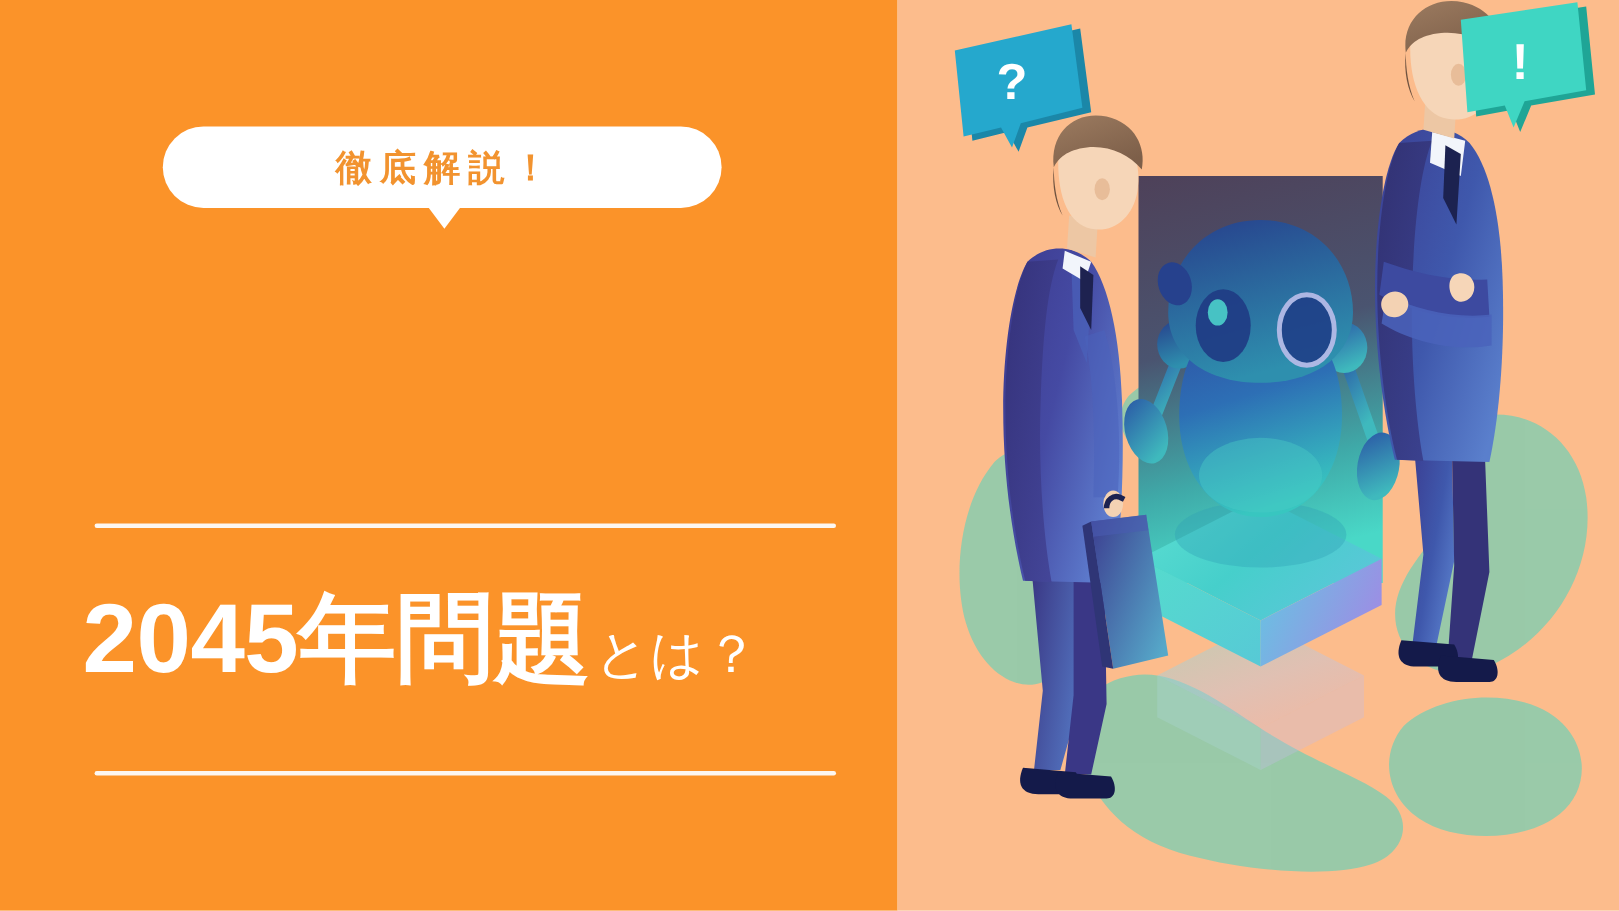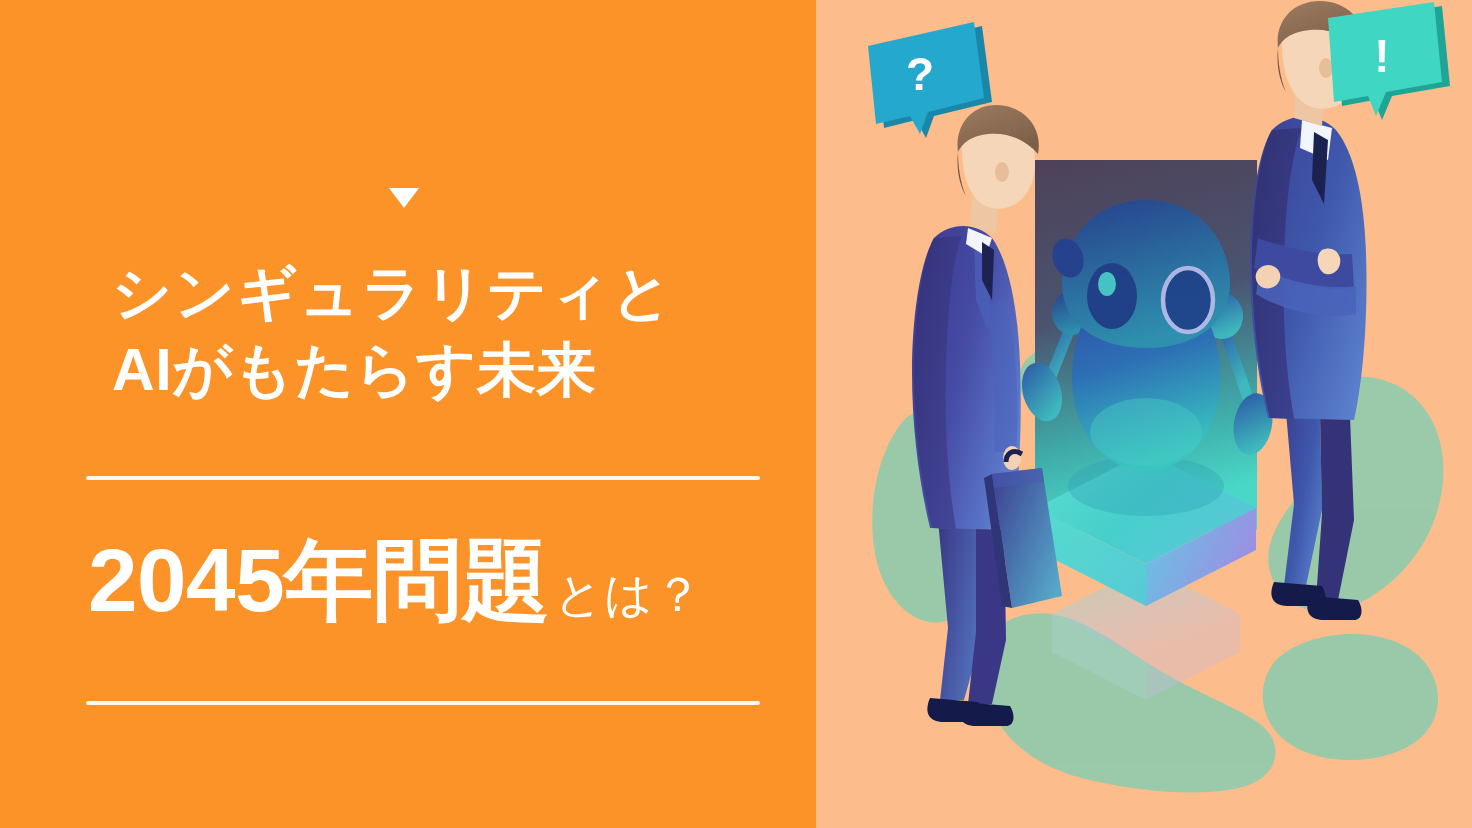--- a/index.html
+++ b/index.html
@@ -77,21 +77,21 @@
     height:4px;
     background:#fdf7f1;
     border-radius:2px;
   }
   .rule-top{ top:476px; }
   .rule-bottom{ top:701px; }
 
   
   .subheadline{
     position:absolute;
-    left:88px; top:536px;
+    left:75px; top:536px;
     display:flex;
     align-items:baseline;
     white-space:nowrap;
   }
   .sub-main{
     color:#ffffff;
     font-size:89px;
     font-weight:bold;
     line-height:1;
     letter-spacing:-0.005em;
@@ -119,26 +119,25 @@
     width:656px; height:828px;
   }
 </style>
 </head>
 <body>
 
 <div id="canvas">
 
   <div class="left-panel">
 
+    <div class="badge">
+      <span class="badge-label">徹底解説！</span>
+    </div>
     <div class="badge-tail"></div>
 
-    <div class="headline">
-      <div class="headline-line l1">シンギュラリティと</div>
-      <div class="headline-line l2">AIがもたらす未来</div>
-    </div>
 
     <div class="rule rule-top"></div>
 
     <div class="subheadline">
       <span class="sub-main">2045年問題</span>
       <span class="sub-tail">とは？</span>
     </div>
 
     <div class="rule rule-bottom"></div>
   </div>

